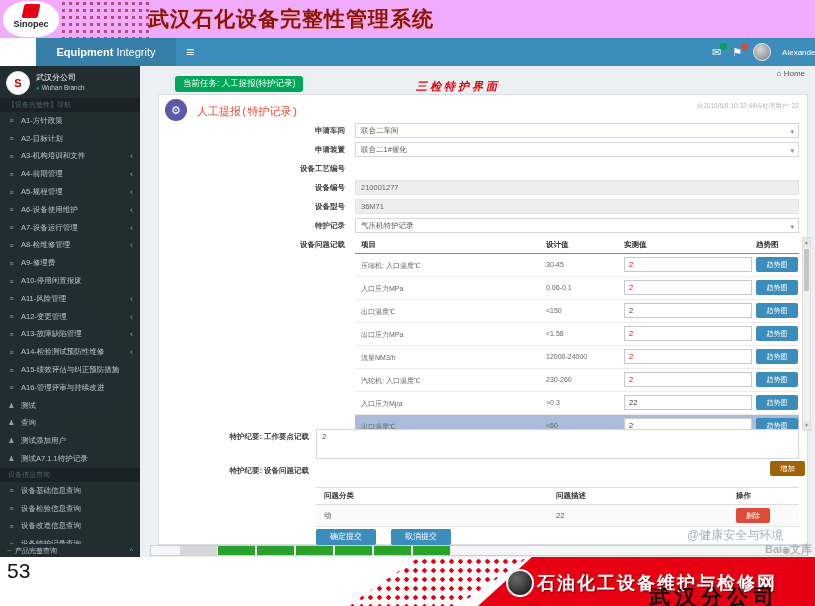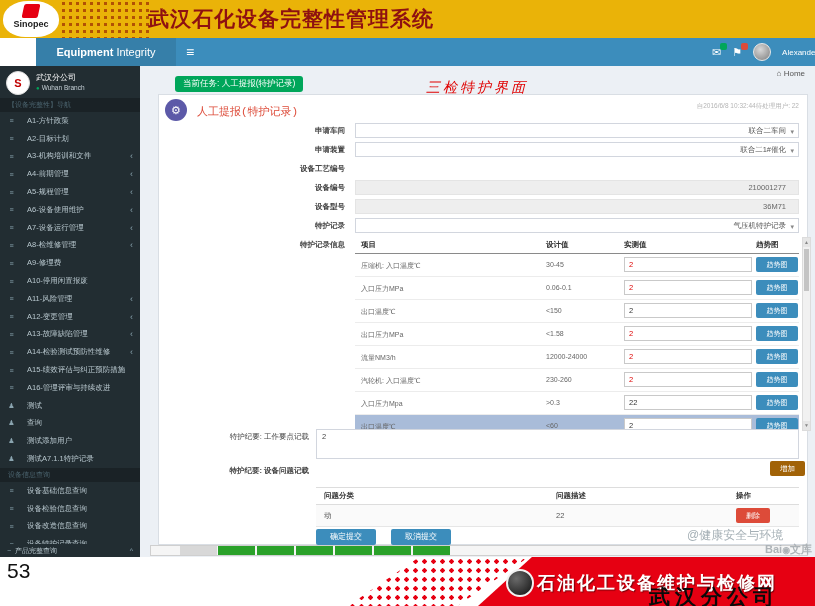--- a/index.html
+++ b/index.html
@@ -1,19 +1,19 @@
 <!DOCTYPE html>
 <html><head>
 <meta charset="utf-8">
 <style>
   html,body{margin:0;padding:0;background:#fff;}
   #root{position:relative;width:815px;height:606px;overflow:hidden;background:#fff;
         font-family:"Liberation Sans",sans-serif;-webkit-font-smoothing:antialiased;}
   
-  .banner{position:absolute;left:0;top:0;width:815px;height:38px;background:#eab308;}
+  .banner{position:absolute;left:0;top:0;width:815px;height:38px;background:#f0abfc;}
   .logo-box{position:absolute;left:3px;top:1px;width:56px;height:36px;background:#fff;
             border-radius:45% 45% 40% 40%/50% 50% 45% 45%;overflow:hidden;text-align:center;}
   .logo-mark{display:block;margin:3px auto 0;width:16px;height:14px;background:#e60012;
              transform:skewX(-12deg);border-radius:2px;}
   .logo-text{display:block;font-size:9px;font-weight:bold;color:#1c1c1c;line-height:12px;}
   .banner-dots{position:absolute;left:60px;top:0;width:92px;height:38px;
                background-image:radial-gradient(circle,rgba(130,0,0,.55) 30%,transparent 34%);
                background-size:7px 7px;}
   .banner-title{position:absolute;left:148px;top:5px;font-size:21px;font-weight:bold;
                 color:#8e1111;letter-spacing:1px;text-shadow:1px 1px 0 rgba(255,190,0,.25);}
@@ -35,41 +35,41 @@
   .user-panel{height:26px;padding:4px 6px 2px;display:flex;gap:6px;align-items:center;}
   .sb-logo{width:22px;height:22px;border-radius:50%;background:#fff;border:1px solid #ddd;
            color:#c00000;font-size:11px;font-weight:bold;text-align:center;line-height:22px;flex:0 0 auto;}
   .up-co{font-size:8px;color:#fff;line-height:10px;}
   .up-br{font-size:6.5px;color:#c5d0d6;line-height:9px;}
   .up-br .dot{color:#00a65a;font-size:6px;margin-right:2px;}
   .nav-header{height:14px;line-height:14px;padding-left:8px;color:#4b646f;font-size:7px;
               background:#1a2226;white-space:nowrap;overflow:hidden;}
   ul.nav{list-style:none;margin:0;padding:0;}
   ul.nav li{height:17.8px;display:flex;align-items:center;padding:0 7px;color:#b8c7ce;
-            font-size:7.5px;gap:11px;cursor:pointer;white-space:nowrap;overflow:hidden;}
+            font-size:7.5px;gap:5px;cursor:pointer;white-space:nowrap;overflow:hidden;}
   ul.nav li .ic{width:9px;font-size:7px;color:#8aa4af;text-align:center;flex:0 0 auto;}
   ul.nav li .chev{margin-left:auto;font-size:9px;color:#8aa4af;}
   
   .main{position:absolute;left:140px;top:66px;width:675px;height:491px;background:#ecf0f5;}
   .breadcrumb{position:absolute;right:10px;top:3px;font-size:8px;color:#555;}
   .task-badge{position:absolute;left:35px;top:10px;background:#00a65a;color:#fff;font-size:8.5px;
               padding:2px 8px;border-radius:3px;white-space:nowrap;}
-  .annotation{position:absolute;left:286px;top:13px;color:#e00000;
-              font-family:"DejaVu Serif",serif;font-style:italic;font-weight:normal;
-              font-size:14px;letter-spacing:3px;white-space:nowrap;}
+  .annotation{position:absolute;left:276px;top:13px;color:#e00000;
+              font-family:"DejaVu Serif",serif;font-style:italic;font-weight:bold;
+              font-size:11px;letter-spacing:3px;white-space:nowrap;}
   .panel{position:absolute;left:18px;top:28px;width:650px;height:451px;background:#fff;
          border:1px solid #d9dee4;box-sizing:border-box;}
   .p-icon{position:absolute;left:6px;top:4px;width:22px;height:22px;border-radius:50%;
           background:#5c59a8;color:#fff;font-size:11px;line-height:22px;text-align:center;}
   .p-title{position:absolute;left:38px;top:9px;color:#dd4b39;font-size:11px;white-space:nowrap;font-family:Liberation Mono, monospace;}
   .p-time{position:absolute;right:8px;top:7px;color:#b5b5b5;font-size:6.5px;}
   .flabel{position:absolute;left:0;width:186px;text-align:right;font-size:7.5px;font-weight:bold;
           color:#444;line-height:15px;white-space:nowrap;}
   .fctrl{position:absolute;left:196px;width:444px;height:15px;border:1px solid #d2d6de;background:#fff;
-         font-size:7.5px;color:#555;line-height:13px;padding:0 12px;box-sizing:border-box;white-space:nowrap;text-align:right;}
+         font-size:7.5px;color:#555;line-height:13px;padding:0 5px;box-sizing:border-box;white-space:nowrap;}
   .fctrl.readonly{background:#eee;border-color:#e4e4e4;color:#666;}
   .fctrl .arrow{position:absolute;right:4px;top:1px;color:#888;font-size:7px;}
   .rt-label{position:absolute;left:0;top:145px;width:186px;text-align:right;
             font-size:7.5px;font-weight:bold;color:#444;}
   .rtable{position:absolute;left:196px;top:142px;width:444px;}
   .rt-head{position:relative;height:16px;border-bottom:1px solid #8a8a8a;}
   .rt-head span{position:absolute;top:3px;font-size:7.5px;font-weight:bold;color:#333;}
   .rt-row{position:relative;height:22px;border-bottom:1px solid #ececec;background:#fff;}
   .rt-row.selected{background:#a9bcd9;}
   .rt-item{position:absolute;left:6px;top:7px;font-size:7px;color:#666;white-space:nowrap;}
@@ -79,21 +79,21 @@
             font-family:"Liberation Sans",sans-serif;}
   .rt-btn{position:absolute;left:401px;top:3px;width:42px;height:15px;background:#3c8dbc;color:#fff;
           font-size:7px;text-align:center;line-height:15px;border-radius:2px;cursor:pointer;}
   .vscroll{position:absolute;left:643px;top:142px;width:9px;height:194px;background:#f1f1f1;
            border:1px solid #dcdcdc;box-sizing:border-box;}
   .vs-up,.vs-down{position:absolute;left:0;width:100%;height:9px;font-size:5px;color:#888;
                   text-align:center;line-height:9px;background:#e6e6e6;cursor:pointer;}
   .vs-up{top:0;} .vs-down{bottom:0;}
   .vs-thumb{position:absolute;left:1px;top:11px;width:5px;height:42px;background:#c4c4c4;cursor:pointer;}
   .ta-label{position:absolute;left:0;top:337px;width:150px;text-align:right;font-size:7.5px;
-            font-weight:normal;color:#444;white-space:nowrap;}
+            font-weight:bold;color:#444;white-space:nowrap;}
   .notes-ta{position:absolute;left:157px;top:334px;width:483px;height:30px;border:1px solid #d2d6de;
             font-size:7.5px;color:#444;padding:2px 5px;box-sizing:border-box;resize:none;
             font-family:"Liberation Sans",sans-serif;}
   .ta2-label{position:absolute;left:0;top:371px;width:150px;text-align:right;font-size:7.5px;
              font-weight:bold;color:#444;white-space:nowrap;}
   .add-btn{position:absolute;left:611px;top:366px;width:35px;height:15px;background:#a16207;color:#fff;
            font-size:7.5px;text-align:center;line-height:15px;border-radius:2px;cursor:pointer;}
   .ptable{position:absolute;left:157px;top:392px;width:483px;}
   .pt-head{position:relative;height:16px;border-top:1px solid #ddd;border-bottom:1px solid #ddd;}
   .pt-head span{position:absolute;top:3px;font-size:7.5px;font-weight:bold;color:#333;text-align:center;}
@@ -304,21 +304,21 @@
       <div class="flabel" style="top:47px">申请装置</div>
       <div class="fctrl" style="top:47px"><span>联合二1#催化</span><span class="arrow">▾</span></div>
       <div class="flabel" style="top:66px">设备工艺编号</div>
       <div class="flabel" style="top:85px">设备编号</div>
       <div class="fctrl readonly" style="top:85px"><span>210001277</span></div>
       <div class="flabel" style="top:104px">设备型号</div>
       <div class="fctrl readonly" style="top:104px"><span>36M71</span></div>
       <div class="flabel" style="top:123px">特护记录</div>
       <div class="fctrl" style="top:123px"><span>气压机特护记录</span><span class="arrow">▾</span></div>
 
-      <div class="rt-label">特护记录信息</div>
+      <div class="rt-label">设备问题记载</div>
       <div class="rtable">
         <div class="rt-head">
           <span style="left:6px">项目</span>
           <span style="left:191px">设计值</span>
           <span style="left:269px">实测值</span>
           <span style="left:401px">趋势图</span>
         </div>
         <div class="rt-row">
           <span class="rt-item">压缩机: 入口温度℃</span>
           <span class="rt-design">30-45</span>

